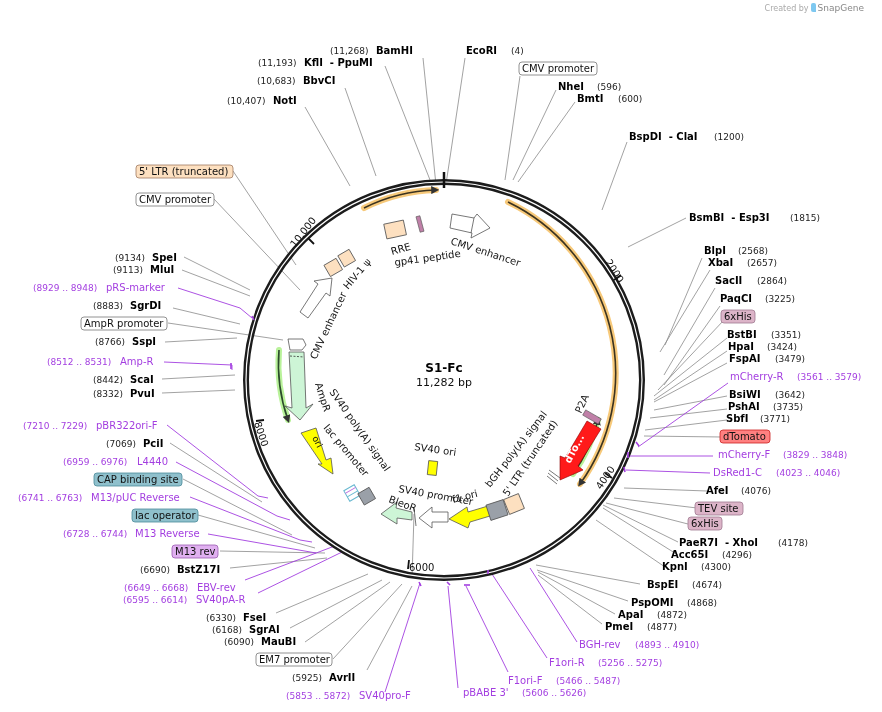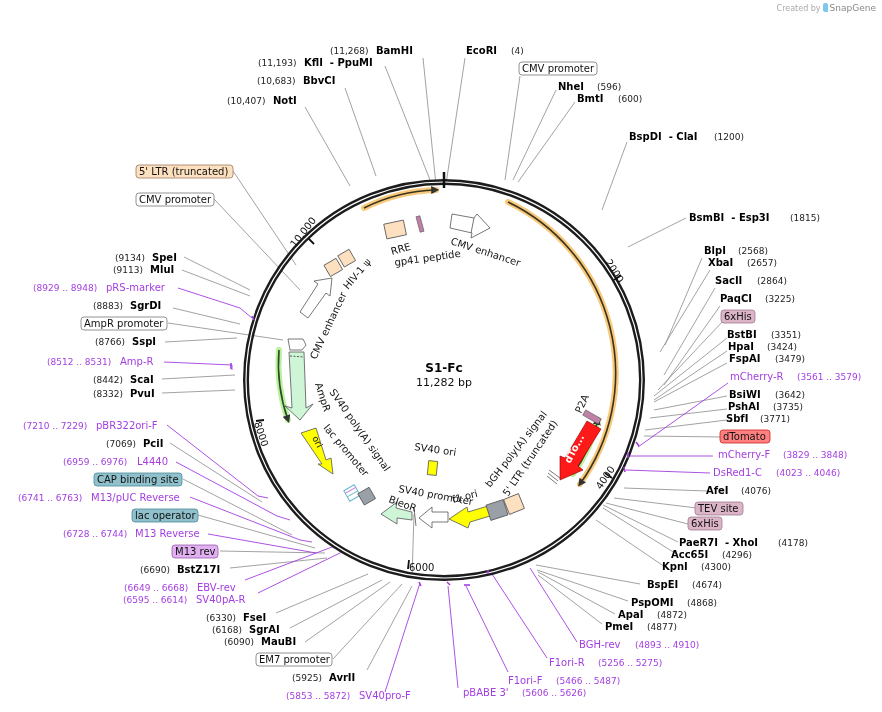--- a/index.html
+++ b/index.html
@@ -5,21 +5,21 @@
   html, body { margin: 0; padding: 0; background: #ffffff; }
   body { width: 882px; height: 712px; position: relative; overflow: hidden;
          font-family: "DejaVu Sans", "Liberation Sans", sans-serif; }
   #map { position: absolute; left: 0; top: 0; }
   .enz { font-size: 10px; font-weight: bold; fill: #000; }
   .pos { font-size: 9px; fill: #222; }
   .primer { font-size: 10px; fill: #a33ee0; }
   .primerpos { font-size: 9px; fill: #a33ee0; }
   .feat { font-size: 10px; fill: #111; }
   .boxlbl { font-size: 10px; fill: #111; }
-  .credit { position: absolute; right: 6px; top: 3px; font-size: 8px; color: #aaa; }
+  .credit { position: absolute; right: 18px; top: 3px; font-size: 8px; color: #aaa; }
   .credit .brand { color: #888; font-size: 9px; }
   .credit .logo { display: inline-block; width: 5px; height: 9px; background: #7ec8f0;
                   border-radius: 2px 2px 0 2px; vertical-align: -1px; margin: 0 2px; }
   .title { font-weight: bold; font-size: 12px; fill: #000; }
   .bp { font-size: 11px; fill: #111; }
 </style>
 </head>
 <body>
 
 <div class="credit">

